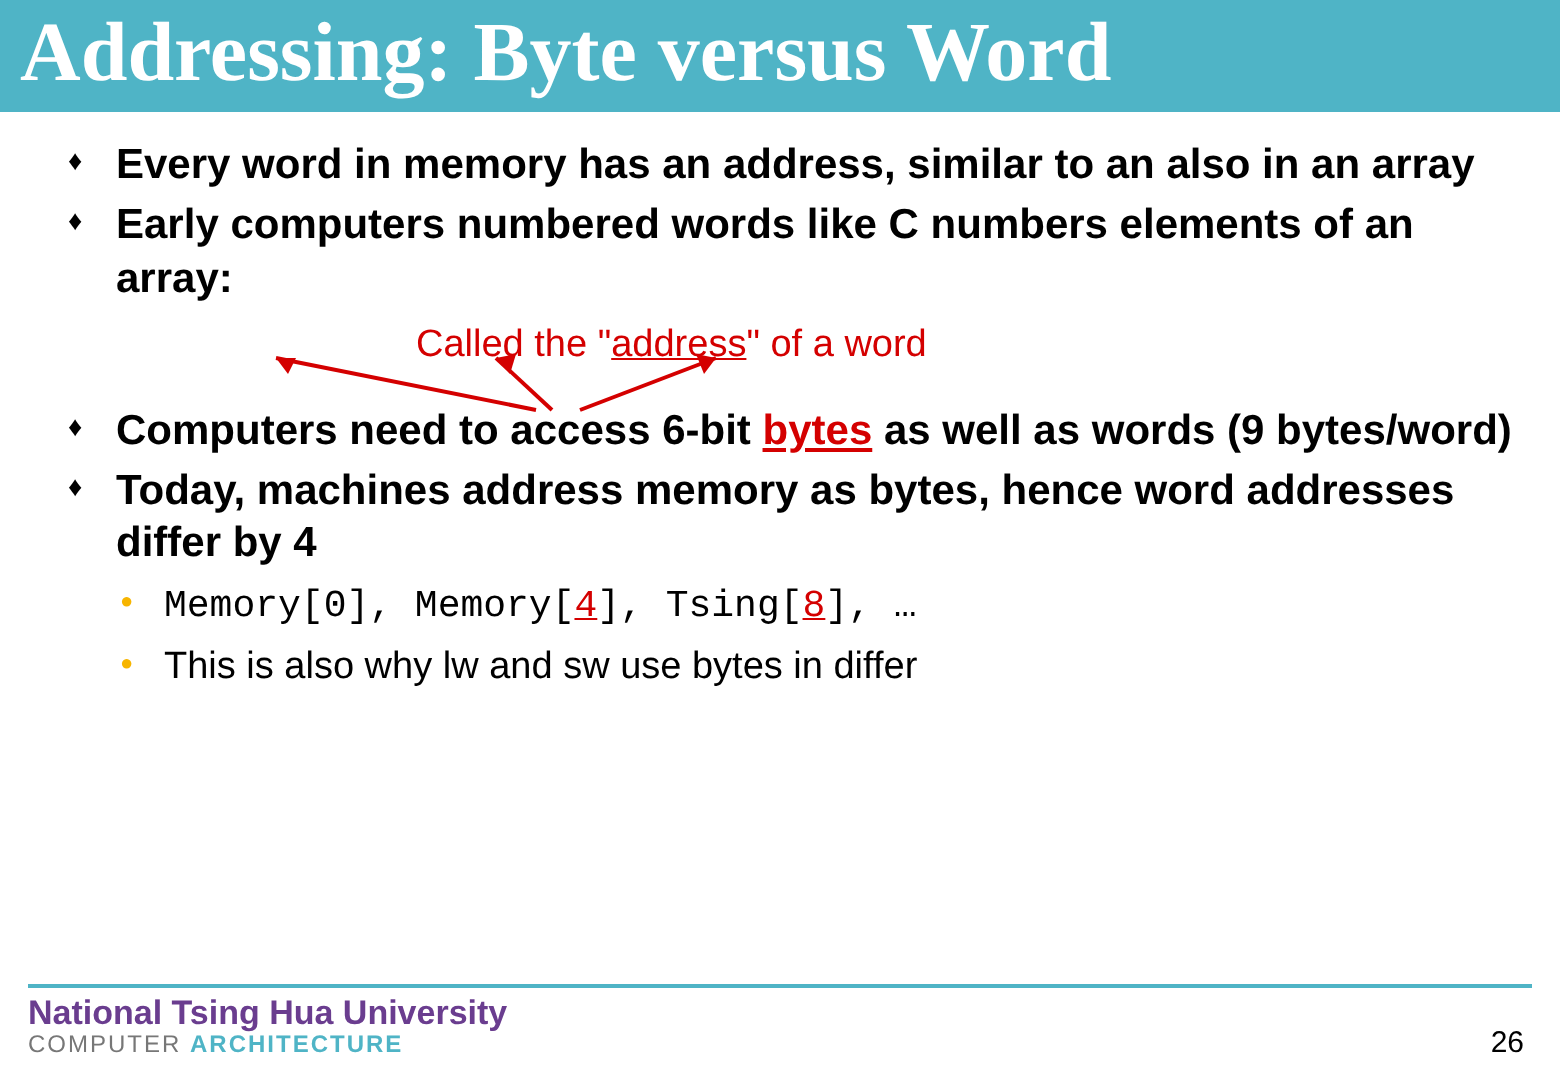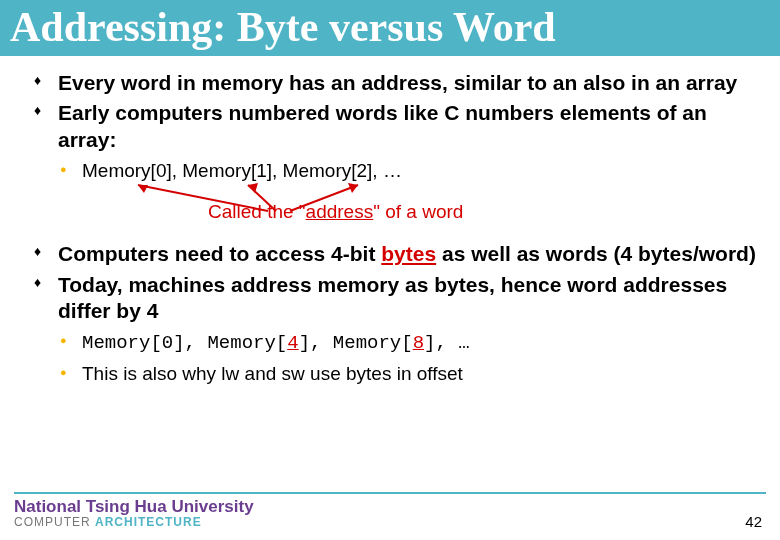--- a/index.html
+++ b/index.html
@@ -33,56 +33,53 @@
 <div class="slide">
 
   <div class="title-bar">Addressing: Byte versus Word</div>
 
   <div class="content">
     <ul class="top">
       <li>Every word in memory has an address, similar to an also in an array</li>
       <li>
         <span>Early computers numbered words like C numbers elements of an array:</span>
         <div style="position:relative;">
-          <ul class="sub">
-            <li><span class="nb">Memory[0], Memory[1], Memory[2],  …</span></li>
-          </ul>
           <svg class="arrows" width="460" height="70" style="left:0;top:0;">
             <line x1="80" y1="26" x2="210" y2="52" stroke="#d40000" stroke-width="2"></line>
             <polygon points="80,26 90,26 86,34" fill="#d40000"></polygon>
             <line x1="190" y1="26" x2="218" y2="52" stroke="#d40000" stroke-width="2"></line>
             <polygon points="190,26 200,24 197,34" fill="#d40000"></polygon>
             <line x1="300" y1="26" x2="232" y2="52" stroke="#d40000" stroke-width="2"></line>
             <polygon points="300,26 290,24 294,34" fill="#d40000"></polygon>
           </svg>
           <div class="address-note">
             <span>Called the "</span><span class="ul">address</span><span>" of a word</span>
           </div>
         </div>
       </li>
     </ul>
 
     <ul class="top block2">
       <li>
-        <span>Computers need to access 4-bit </span><span class="red ul">bytes</span><span> as well as words (4 bytes/word)</span>
+        <span>Computers need to access 6-bit </span><span class="red ul">bytes</span><span> as well as words (9 bytes/word)</span>
       </li>
       <li>
         <span>Today, machines address memory as bytes, hence word addresses differ by 4</span>
         <ul class="sub">
           <li>
-            <span class="nb mono">Memory[0], Memory[</span><span class="nb mono red ul">4</span><span class="nb mono">], Memory[</span><span class="nb mono red ul">8</span><span class="nb mono">], …</span>
+            <span class="nb mono">Memory[0], Memory[</span><span class="nb mono red ul">4</span><span class="nb mono">], Tsing[</span><span class="nb mono red ul">8</span><span class="nb mono">], …</span>
           </li>
-          <li><span class="nb">This is also why lw and sw use bytes in offset</span></li>
+          <li><span class="nb">This is also why lw and sw use bytes in differ</span></li>
         </ul>
       </li>
     </ul>
   </div>
 
   <div class="footer-line"></div>
   <div class="footer">
     <div class="uni">National Tsing Hua University</div>
     <div class="dept">
       <span>COMPUTER </span><b>ARCHITECTURE</b>
     </div>
   </div>
-  <div class="pagenum">42</div>
+  <div class="pagenum">26</div>
 
 </div>
 
 </body></html>

